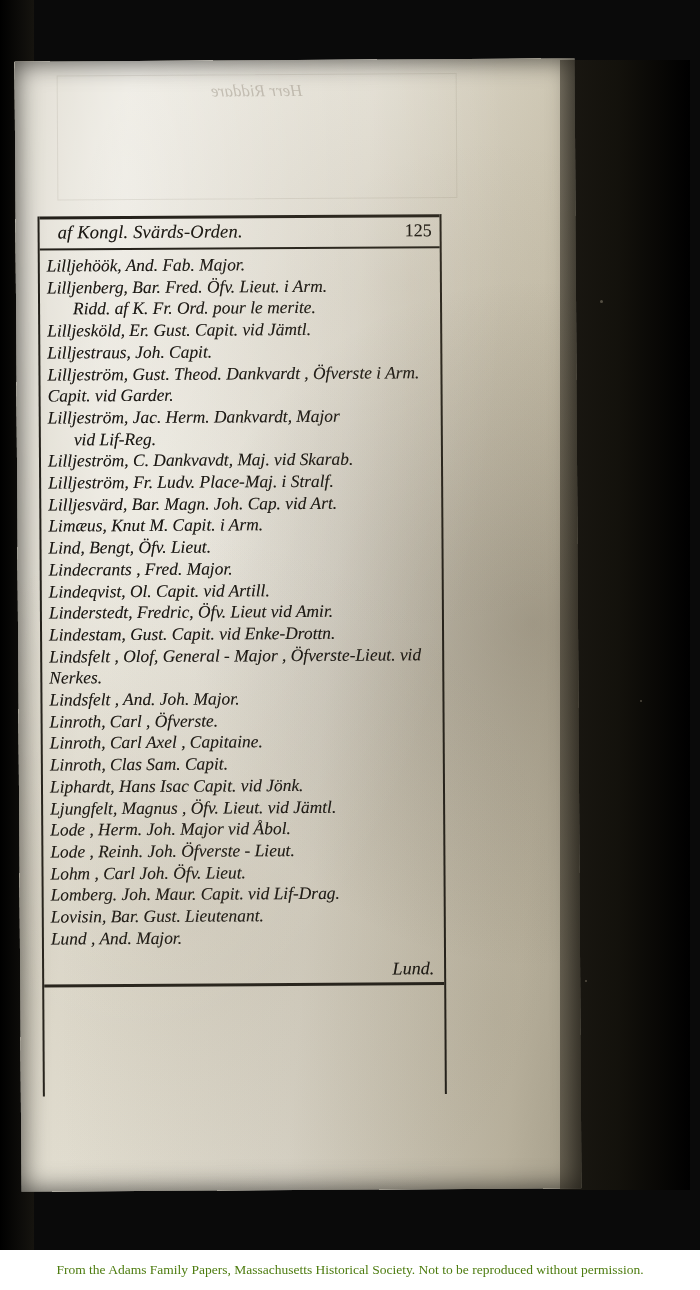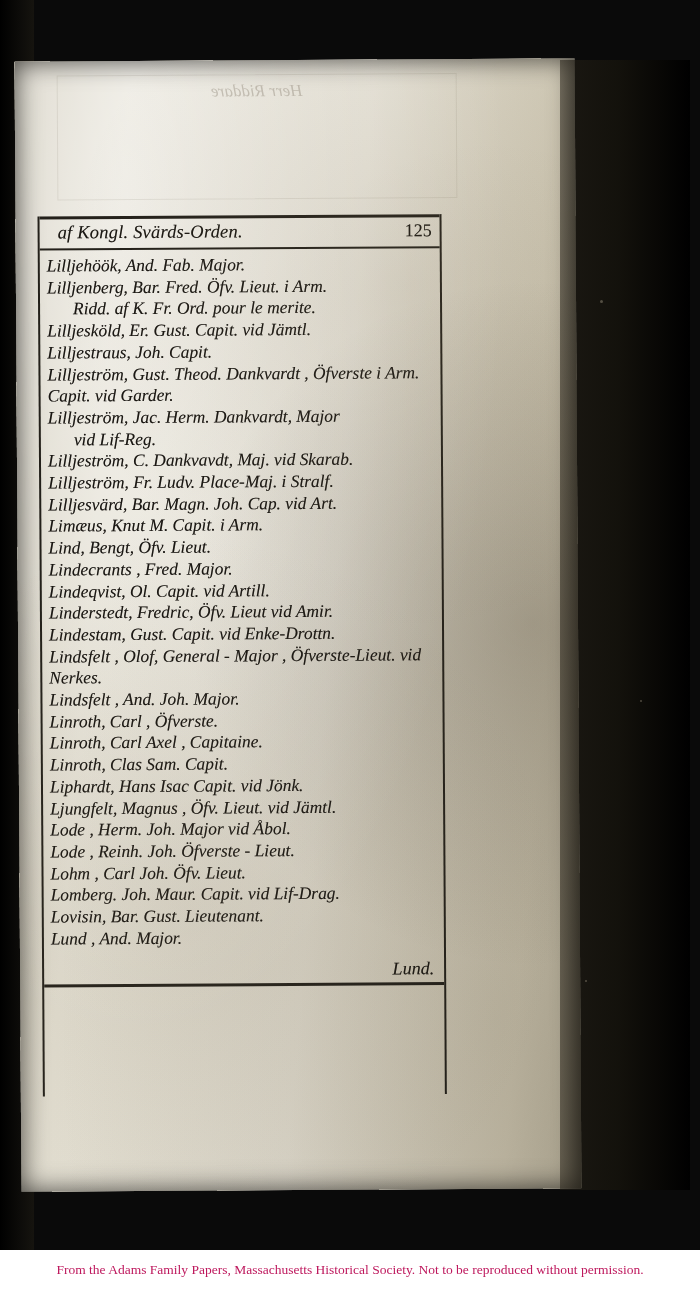--- a/index.html
+++ b/index.html
@@ -153,21 +153,21 @@
   .entries, .hdr, .catchword { text-shadow: 0 0 .6px rgba(0,0,0,.35); }
 
   
   .credit {
     position: absolute;
     left: 0;
     top: 1250px;
     width: 700px;
     height: 40px;
     background: #fff;
-    color: #be185d;
+    color: #4d7c0f;
     font-family: "Liberation Serif", serif;
     font-size: 13.5px;
     display: flex;
     align-items: center;
     justify-content: center;
     text-align: center;
   }
 
   
   .speck {

